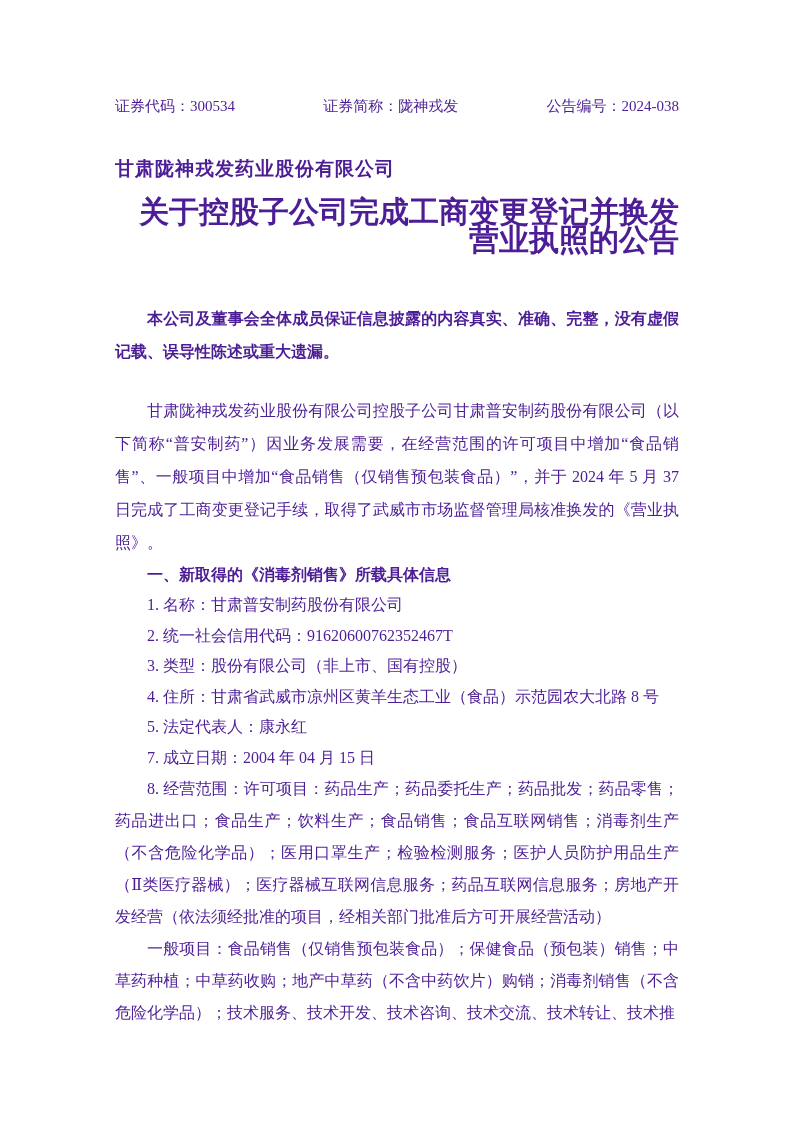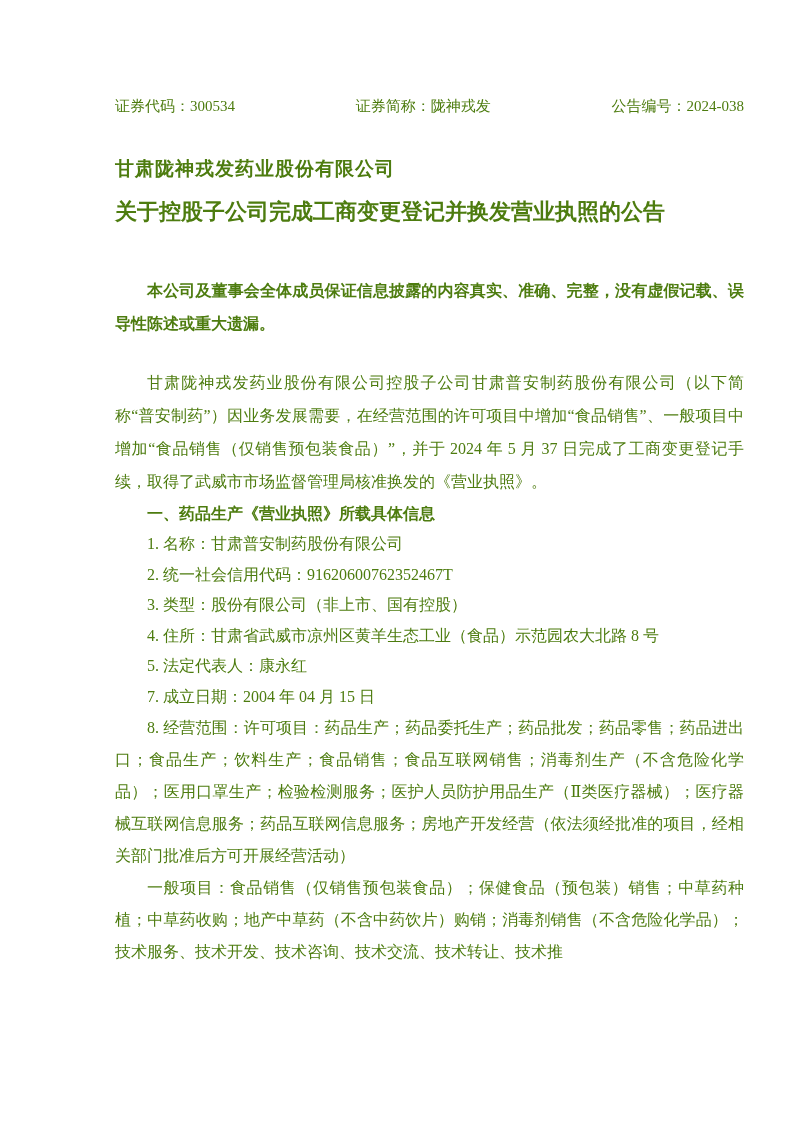--- a/index.html
+++ b/index.html
@@ -3,23 +3,23 @@
 <meta charset="utf-8">
 <style>
   * { margin: 0; padding: 0; box-sizing: border-box; }
   html, body { background: #ffffff; }
   .page {
     position: relative;
     width: 794px;
     height: 1122px;
     margin: 0 auto;
     background: #ffffff;
-    color: #4d7c0f;
+    color: #4c1d95;
     font-family: "Liberation Serif", "DejaVu Serif", serif;
-    padding: 96px 50px 40px 115px;
+    padding: 96px 115px 40px 115px;
     overflow: hidden;
   }
   .header-row {
     display: flex;
     justify-content: space-between;
     align-items: baseline;
     font-size: 15px;
     line-height: 20px;
     margin-bottom: 40px;
     white-space: nowrap;
@@ -28,23 +28,23 @@
     font-family: "Liberation Sans", "DejaVu Sans", sans-serif;
     font-weight: bold;
     font-size: 19px;
     line-height: 26px;
     margin-bottom: 16px;
     letter-spacing: 1px;
   }
   .title-sub {
     font-family: "Liberation Sans", "DejaVu Sans", sans-serif;
     font-weight: bold;
-    font-size: 22px;
+    font-size: 30px;
     line-height: 28px;
-    text-align: left;
+    text-align: right;
     margin-bottom: 48px;
   }
   .statement {
     font-family: "Liberation Sans", "DejaVu Sans", sans-serif;
     font-weight: bold;
     font-size: 16px;
     line-height: 33px;
     text-indent: 2em;
     text-align: justify;
     margin-bottom: 26px;
@@ -86,21 +86,21 @@
     <span>公告编号：2024-038</span>
   </div>
 
   <div class="title-main">甘肃陇神戎发药业股份有限公司</div>
   <div class="title-sub">关于控股子公司完成工商变更登记并换发营业执照的公告</div>
 
   <p class="statement">本公司及董事会全体成员保证信息披露的内容真实、准确、完整，没有虚假记载、误导性陈述或重大遗漏。</p>
 
   <p class="para">甘肃陇神戎发药业股份有限公司控股子公司甘肃普安制药股份有限公司（以下简称“普安制药”）因业务发展需要，在经营范围的许可项目中增加“食品销售”、一般项目中增加“食品销售（仅销售预包装食品）”，并于 2024 年 5 月 37 日完成了工商变更登记手续，取得了武威市市场监督管理局核准换发的《营业执照》。</p>
 
-  <p class="section-heading">一、药品生产《营业执照》所载具体信息</p>
+  <p class="section-heading">一、新取得的《消毒剂销售》所载具体信息</p>
 
   <p class="item">1. 名称：甘肃普安制药股份有限公司</p>
   <p class="item">2. 统一社会信用代码：91620600762352467T</p>
   <p class="item">3. 类型：股份有限公司（非上市、国有控股）</p>
   <p class="item">4. 住所：甘肃省武威市凉州区黄羊生态工业（食品）示范园农大北路 8 号</p>
   <p class="item">5. 法定代表人：康永红</p>
   <p class="item">7. 成立日期：2004 年 04 月 15 日</p>
   <p class="item-long">8. 经营范围：许可项目：药品生产；药品委托生产；药品批发；药品零售；药品进出口；食品生产；饮料生产；食品销售；食品互联网销售；消毒剂生产（不含危险化学品）；医用口罩生产；检验检测服务；医护人员防护用品生产（Ⅱ类医疗器械）；医疗器械互联网信息服务；药品互联网信息服务；房地产开发经营（依法须经批准的项目，经相关部门批准后方可开展经营活动）</p>
   <p class="item-long">一般项目：食品销售（仅销售预包装食品）；保健食品（预包装）销售；中草药种植；中草药收购；地产中草药（不含中药饮片）购销；消毒剂销售（不含危险化学品）；技术服务、技术开发、技术咨询、技术交流、技术转让、技术推</p>
 

